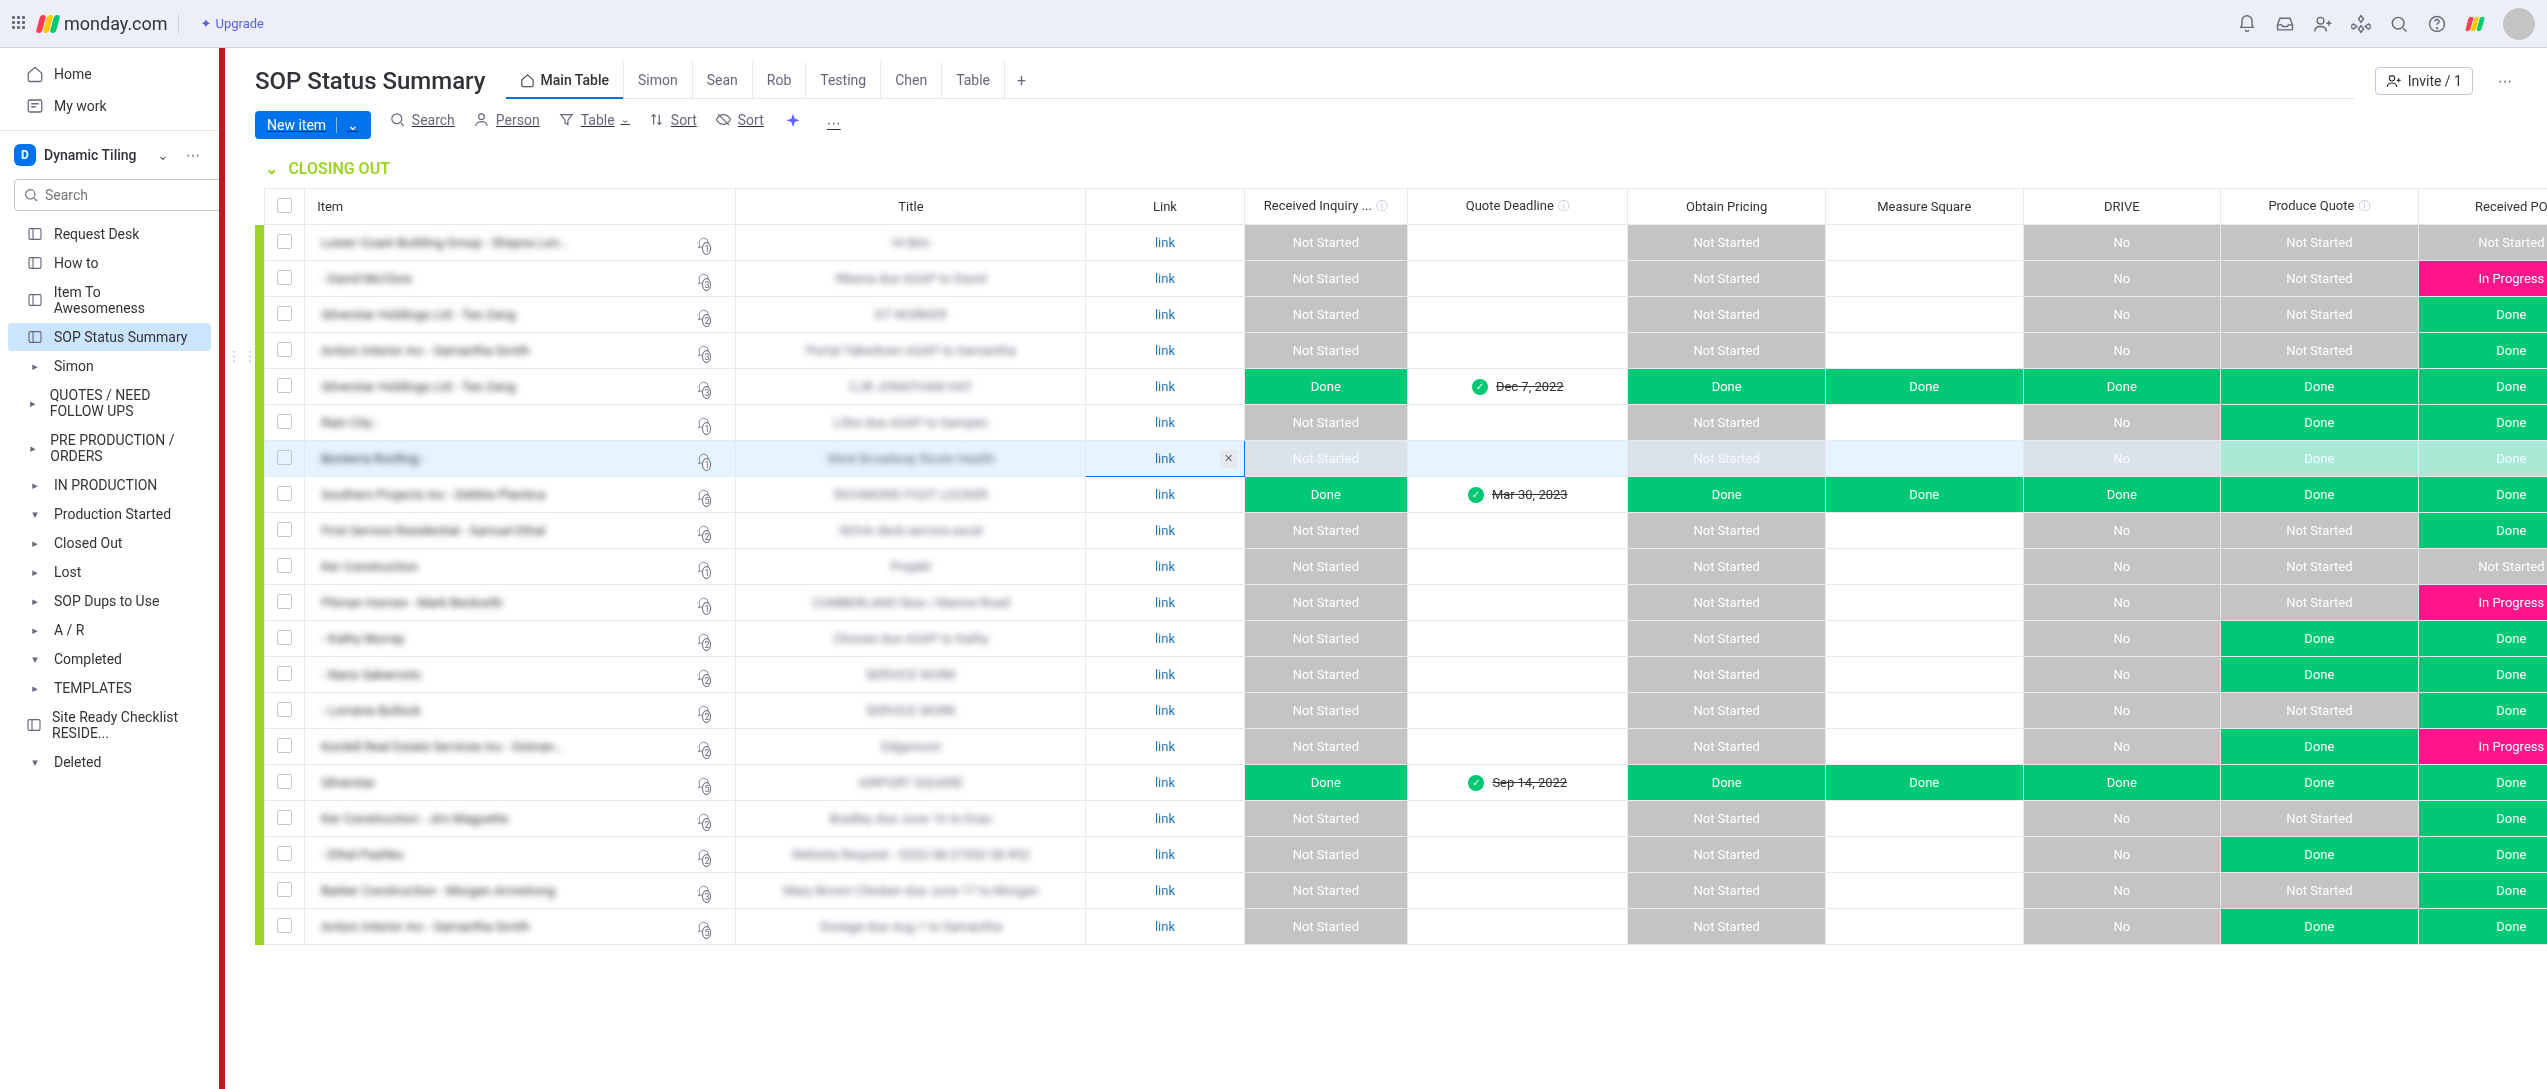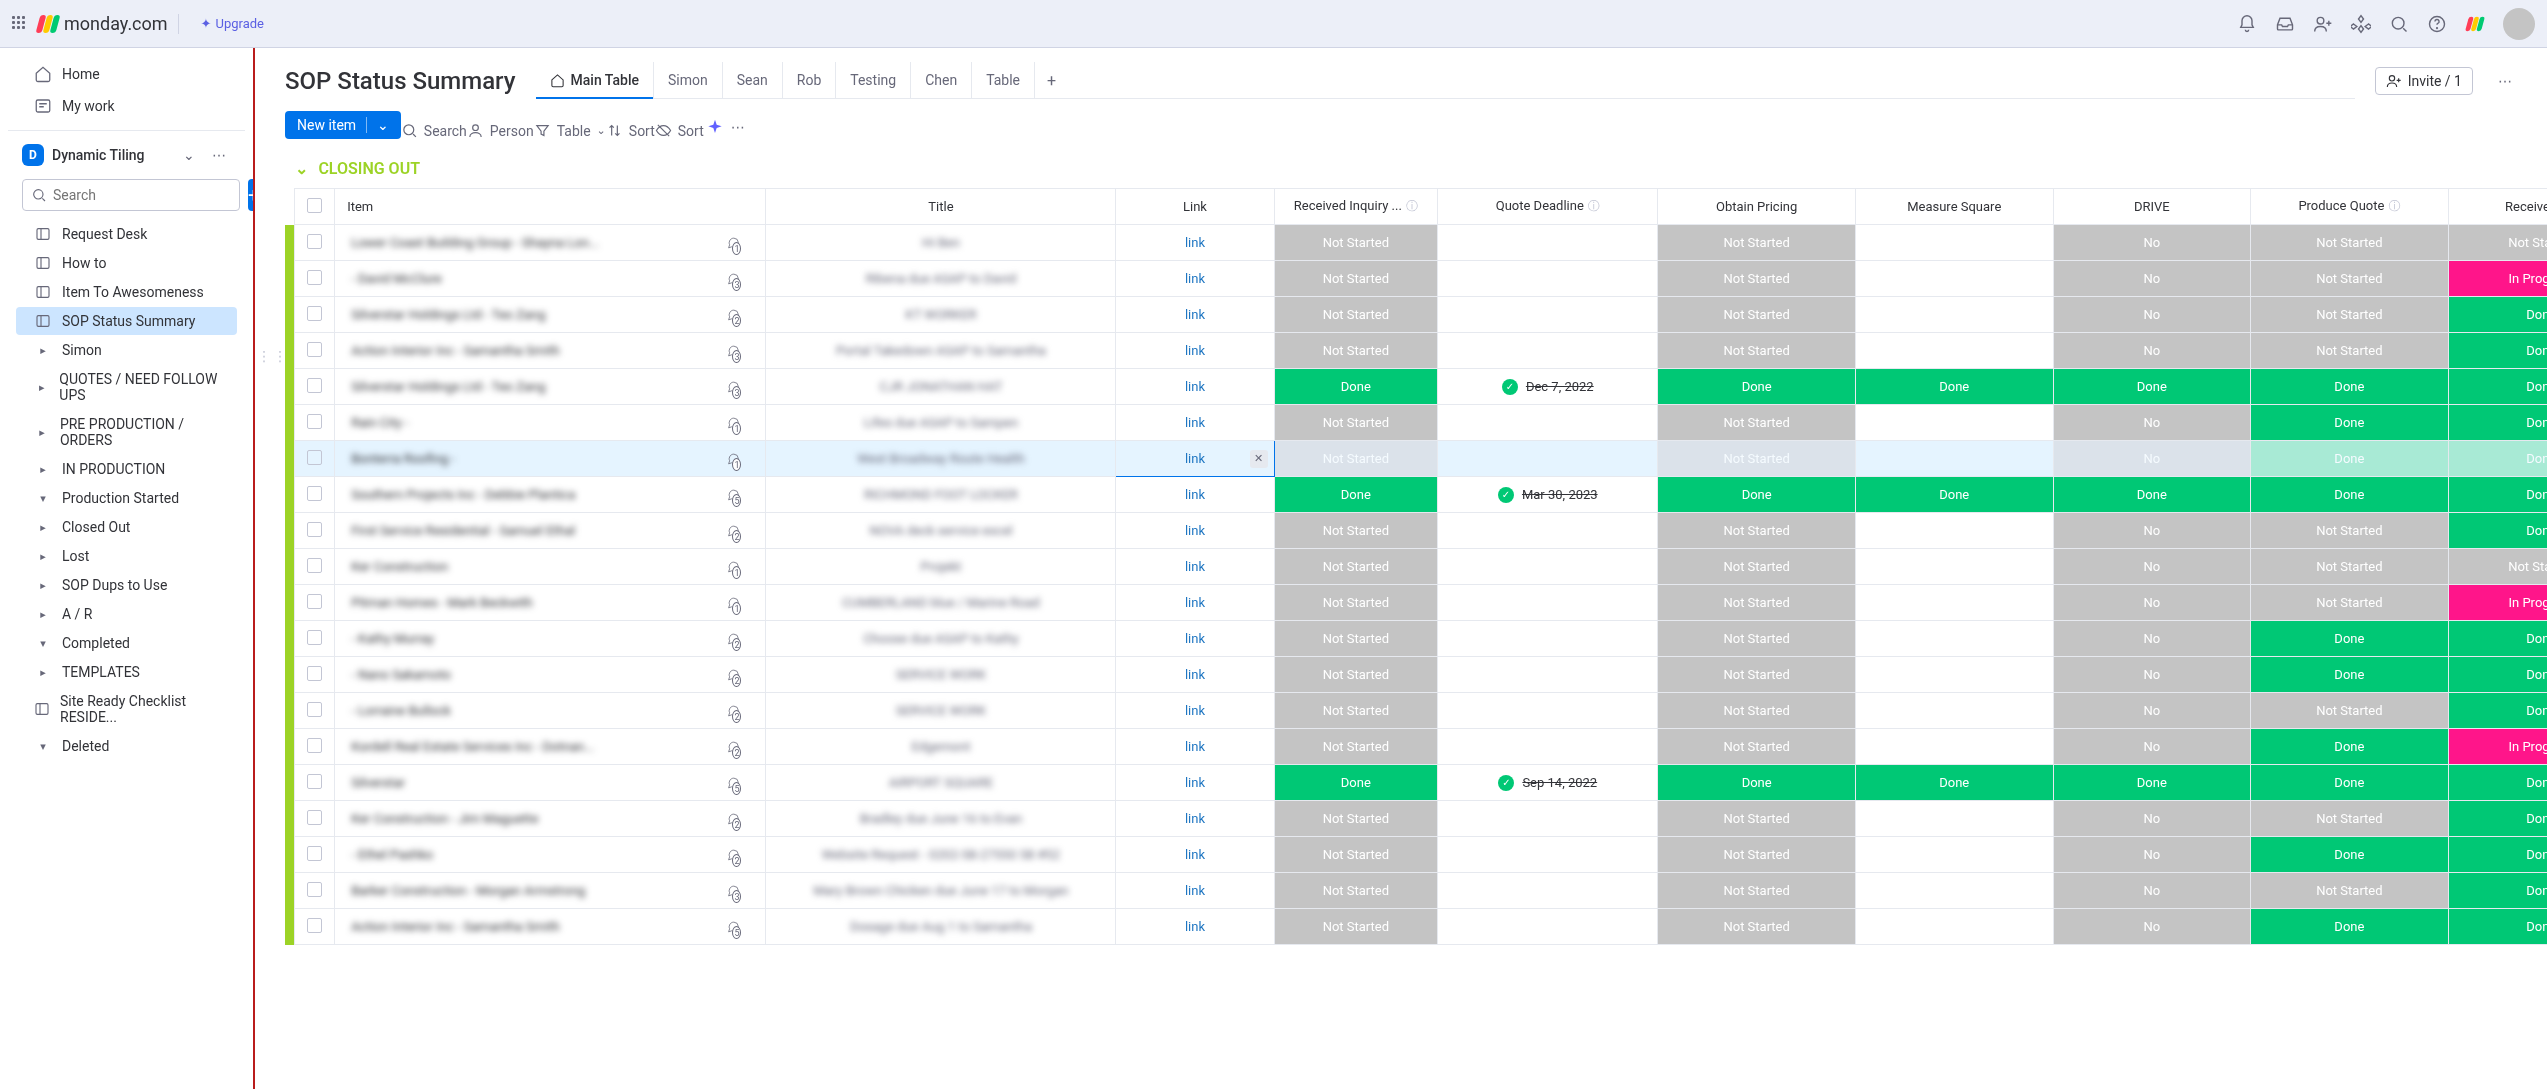--- a/index.html
+++ b/index.html
@@ -19,21 +19,21 @@
 .logo-shape span:nth-child(2) { background: #ffcb00; }
 .logo-shape span:nth-child(3) { background: #00ca72; }
 .upgrade { color: #5b60e3; font-size: 13px; margin-left: 12px; cursor: pointer; display: flex; align-items: center; gap: 4px; }
 .topbar-right { margin-left: auto; display: flex; align-items: center; gap: 18px; color: #676879; }
 .topbar-right .ico { width: 20px; height: 20px; cursor: pointer; display: inline-flex; align-items: center; justify-content: center; }
 .avatar { width: 32px; height: 32px; border-radius: 50%; background: #c4c4c4; display: inline-block; }
 
 .main { flex: 1; display: flex; overflow: hidden; }
 
 
-.sidebar { width: 255px; border-right: 2px solid #b91c1c; display: flex; flex-direction: column; padding: 10px 8px; overflow-y: auto; }
+.sidebar { width: 225px; border-right: 6px solid #b91c1c; display: flex; flex-direction: column; padding: 10px 0; overflow-y: auto; }
 .side-link { display: flex; align-items: center; gap: 10px; padding: 6px 18px; font-size: 14px; color: #323338; cursor: pointer; border-radius: 4px; margin: 1px 8px; }
 .side-sep { height: 1px; background: #e6e9ef; margin: 8px 0; }
 .workspace-row { display: flex; align-items: center; gap: 8px; padding: 4px 14px; }
 .ws-badge { width: 22px; height: 22px; border-radius: 6px; background: #0073ea; color: #fff; font-weight: 700; font-size: 12px; display: flex; align-items: center; justify-content: center; }
 .ws-name { flex: 1; font-weight: 500; }
 .chev { width: 16px; height: 16px; color: #676879; }
 .dots { width: 24px; height: 24px; display: flex; align-items: center; justify-content: center; cursor: pointer; color: #676879; }
 .search-row { display: flex; gap: 8px; padding: 8px 14px; }
 .search-box { flex: 1; display: flex; align-items: center; gap: 6px; border: 1px solid #c3c6d4; border-radius: 4px; padding: 4px 8px; color: #676879; }
 .search-box input { border: none; outline: none; flex: 1; font-size: 14px; }
@@ -47,21 +47,21 @@
 
 .header-row { display: flex; align-items: center; padding: 14px 30px 0 30px; gap: 20px; }
 .board-title { font-size: 24px; font-weight: 500; }
 .tabs { display: flex; align-items: center; gap: 0; border-bottom: 1px solid #e6e9ef; flex: 1; }
 .tab { padding: 10px 14px; font-size: 14px; color: #676879; cursor: pointer; display: flex; align-items: center; gap: 6px; position: relative; border-right: 1px solid #e6e9ef; }
 .tab.active { color: #323338; font-weight: 500; }
 .tab.active::after { content:''; position: absolute; left: 0; right: 0; bottom: -1px; height: 2px; background: #0073ea; }
 .tab-add { padding: 8px 12px; color: #676879; cursor: pointer; font-size: 16px; }
 .invite-btn { border: 1px solid #c3c6d4; border-radius: 4px; padding: 5px 10px; display: flex; align-items: center; gap: 6px; font-size: 14px; cursor: pointer; }
 
-.toolbar { display: flex; align-items: flex-end; padding: 12px 30px; }
+.toolbar { display: flex; align-items: flex-start; gap: 18px; padding: 12px 30px; text-decoration: underline; }
 .new-item-btn { background: #0073ea; color: #fff; border-radius: 4px; padding: 6px 12px; display: flex; align-items: center; gap: 10px; cursor: pointer; font-size: 14px; }
 .new-item-btn .divider { width: 1px; height: 16px; background: rgba(255,255,255,.5); }
 .tb-item { display: flex; align-items: center; gap: 6px; color: #676879; cursor: pointer; font-size: 14px; }
 .ai-icon { width: 22px; height: 22px; display: flex; align-items: center; justify-content: center; color: #0073ea; }
 
 .table-wrap { flex: 1; overflow: auto; padding: 0 0 0 30px; }
 .group-header { display: flex; align-items: center; gap: 10px; color: #9cd326; font-weight: 600; font-size: 16px; padding: 8px 0 10px 10px; }
 .group-caret { color: #9cd326; }
 
 .grid { display: table; border-collapse: collapse; min-width: 2350px; }

